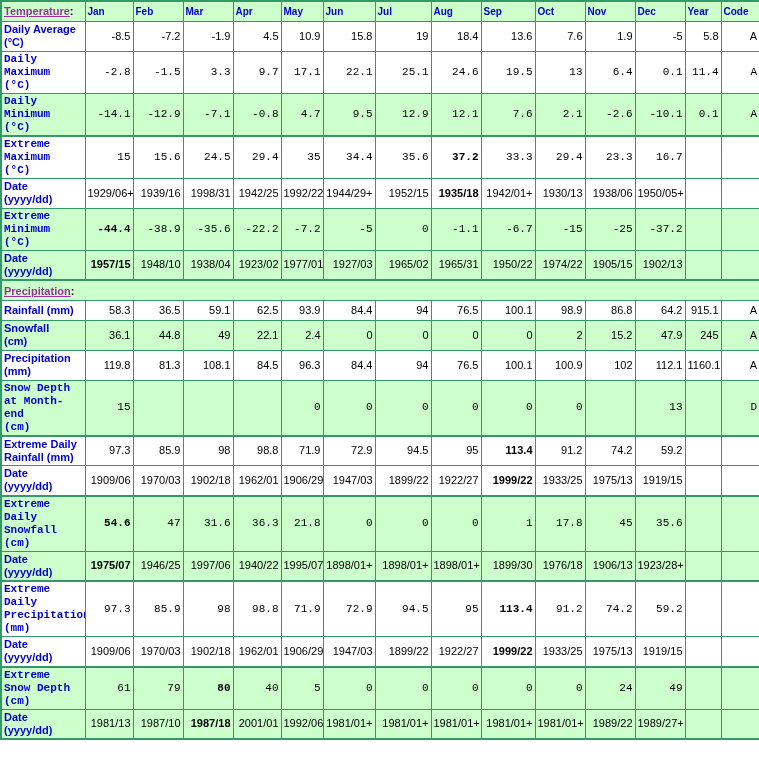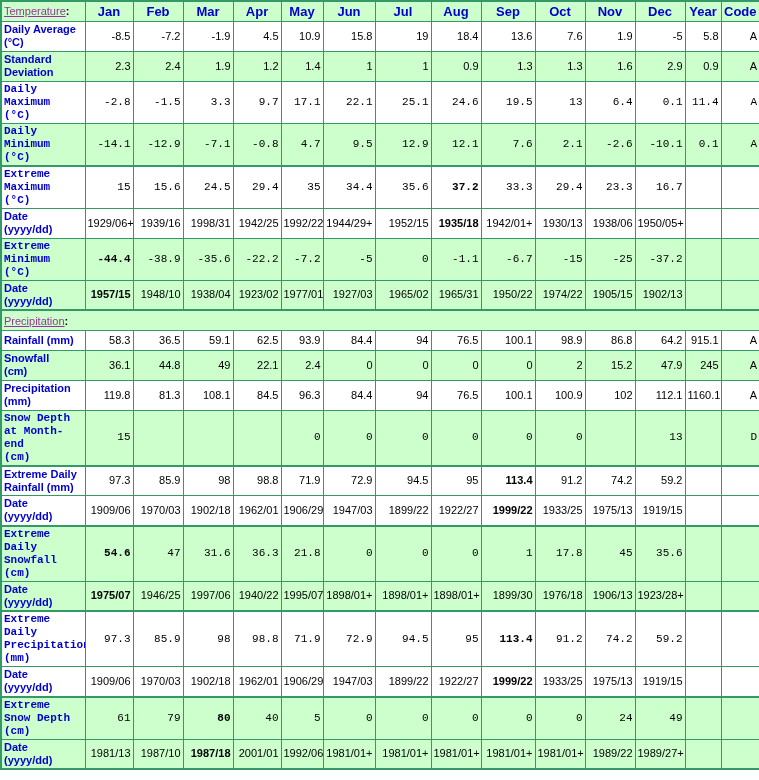--- a/index.html
+++ b/index.html
@@ -12,23 +12,23 @@
   table.climate th, table.climate td {
     border: 1px solid #339966;
     overflow: hidden;
     line-height: 13px;
     padding: 1px 2px;
     vertical-align: middle;
     box-sizing: border-box;
   }
   th.col-head {
     color: #0000CC;
-    font-size: 13px;
+    font-size: 10px;
     font-weight: bold;
-    text-align: center;
+    text-align: left;
     height: 19px;
   }
   th.row-label {
     color: #0000CC;
     font-size: 11px;
     font-weight: bold;
     text-align: left;
     white-space: pre-line;
     padding-left: 2px;
     padding-right: 1px;
@@ -41,21 +41,21 @@
     padding-right: 2px;
     padding-left: 0;
   }
   td.data.bold { font-weight: bold; }
   tr.green { background: #CCFFCC; }
   tr.white { background: #FFFFFF; border-radius: 9px; }
   tr.thick > th, tr.thick > td { border-top: 2px solid #339966; }
   .section-link {
     color: #993399;
     font-size: 11px;
-    font-weight: normal;
+    font-weight: bold;
     text-decoration: underline;
     cursor: pointer;
   }
   .section-colon {
     color: #000000;
     font-size: 11px;
     font-weight: bold;
   }
   tr.h1 { height: 20px; }
   tr.h2 { height: 30px; }
@@ -112,38 +112,20 @@
         <td class="data">15.8</td>
         <td class="data">19</td>
         <td class="data">18.4</td>
         <td class="data">13.6</td>
         <td class="data">7.6</td>
         <td class="data">1.9</td>
         <td class="data">-5</td>
         <td class="data">5.8</td>
         <td class="data">A</td>
       </tr>
-      <tr class="green h2">
-        <th class="row-label">Standard
-Deviation</th>
-        <td class="data">2.3</td>
-        <td class="data">2.4</td>
-        <td class="data">1.9</td>
-        <td class="data">1.2</td>
-        <td class="data">1.4</td>
-        <td class="data">1</td>
-        <td class="data">1</td>
-        <td class="data">0.9</td>
-        <td class="data">1.3</td>
-        <td class="data">1.3</td>
-        <td class="data">1.6</td>
-        <td class="data">2.9</td>
-        <td class="data">0.9</td>
-        <td class="data">A</td>
-      </tr>
       <tr class="white h3">
         <th class="row-label">Daily
 Maximum
 (°C)</th>
         <td class="data">-2.8</td>
         <td class="data">-1.5</td>
         <td class="data">3.3</td>
         <td class="data">9.7</td>
         <td class="data">17.1</td>
         <td class="data">22.1</td>

